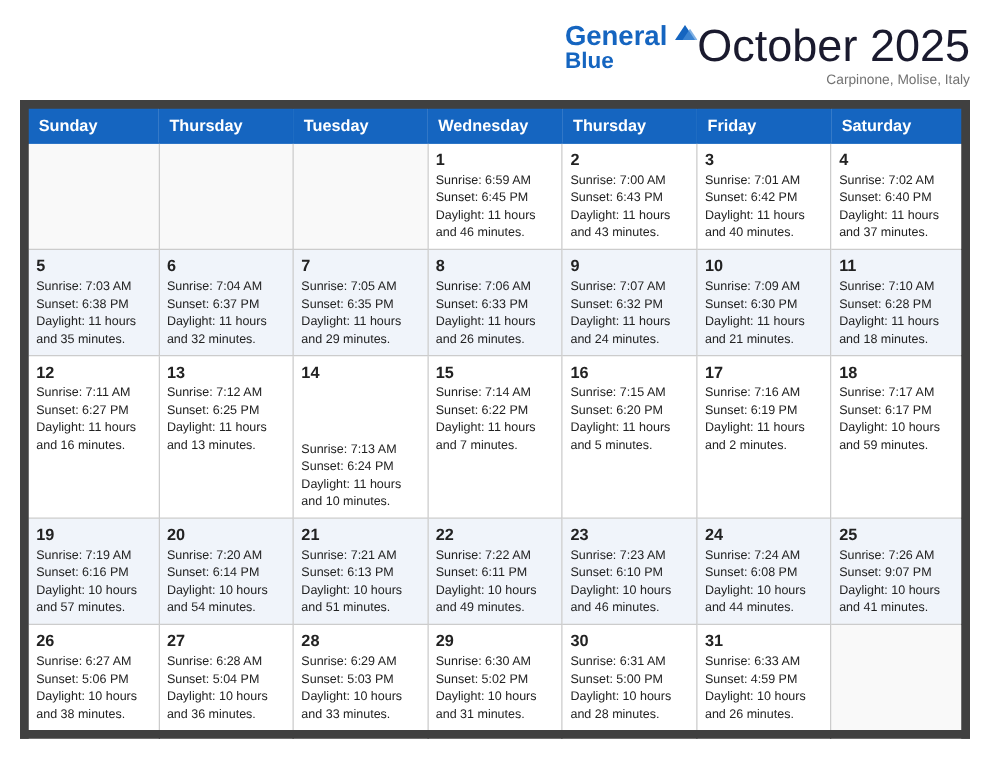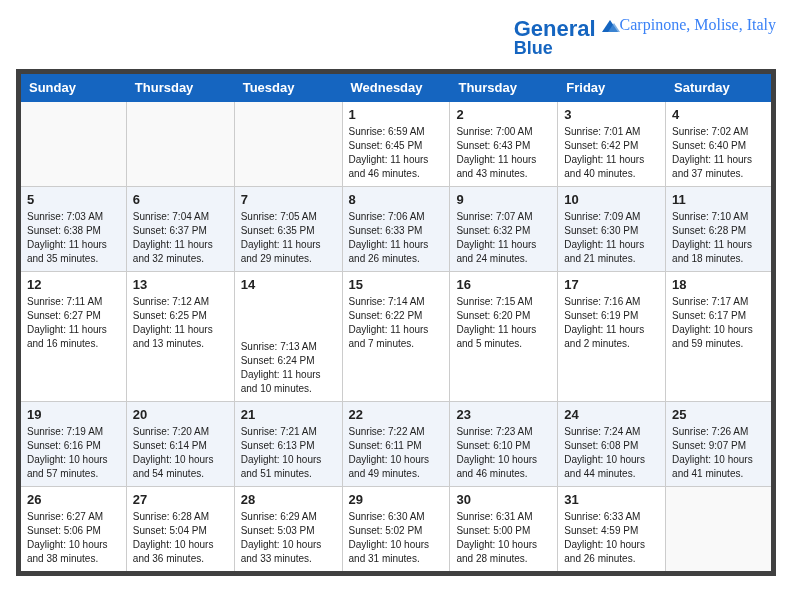--- a/index.html
+++ b/index.html
@@ -31,28 +31,27 @@
     }
     .title-block {
       text-align: right;
     }
     .month-title {
       font-size: 36px;
       font-weight: 300;
       color: #1a1a2e;
     }
     .subtitle {
-      font-size: 16px;
-      color: #3b82f6;
-      font-family: Liberation Serif, serif;
+      font-size: 11px;
+      color: #737373;
     }
     .calendar {
       width: 100%;
       border-collapse: collapse;
-      border: 5px solid #404040;
+      border: 7px solid #404040;
     }
     .calendar th {
       background: #1565c0;
       color: #fff;
       text-align: left;
       padding: 6px 8px;
       font-size: 13px;
       border: 1px solid #1565c0;
     }
     .calendar td {
@@ -94,20 +93,21 @@
       <svg width="22" height="18" viewBox="0 0 22 18" style="margin-left:2px;margin-top:-4px;">
         <polygon points="4,14 12,2 20,14" fill="#1565c0"></polygon>
         <polygon points="10,14 16,5 22,14" fill="#4a90d9" opacity="0.7"></polygon>
       </svg>
     </div>
     <div style="display:flex;align-items:center;margin-top:-4px;">
       <span class="logo-text" style="color:#1565c0;font-size:18px;font-weight:bold;">Blue</span>
     </div>
   </div>
   <div class="title-block">
+    <div class="month-title">October 2025</div>
     <div class="subtitle">Carpinone, Molise, Italy</div>
   </div>
 </div>
 
 <table class="calendar">
   <thead>
     <tr>
     <th>Sunday</th>
         <th>Thursday</th>
         <th>Tuesday</th>

